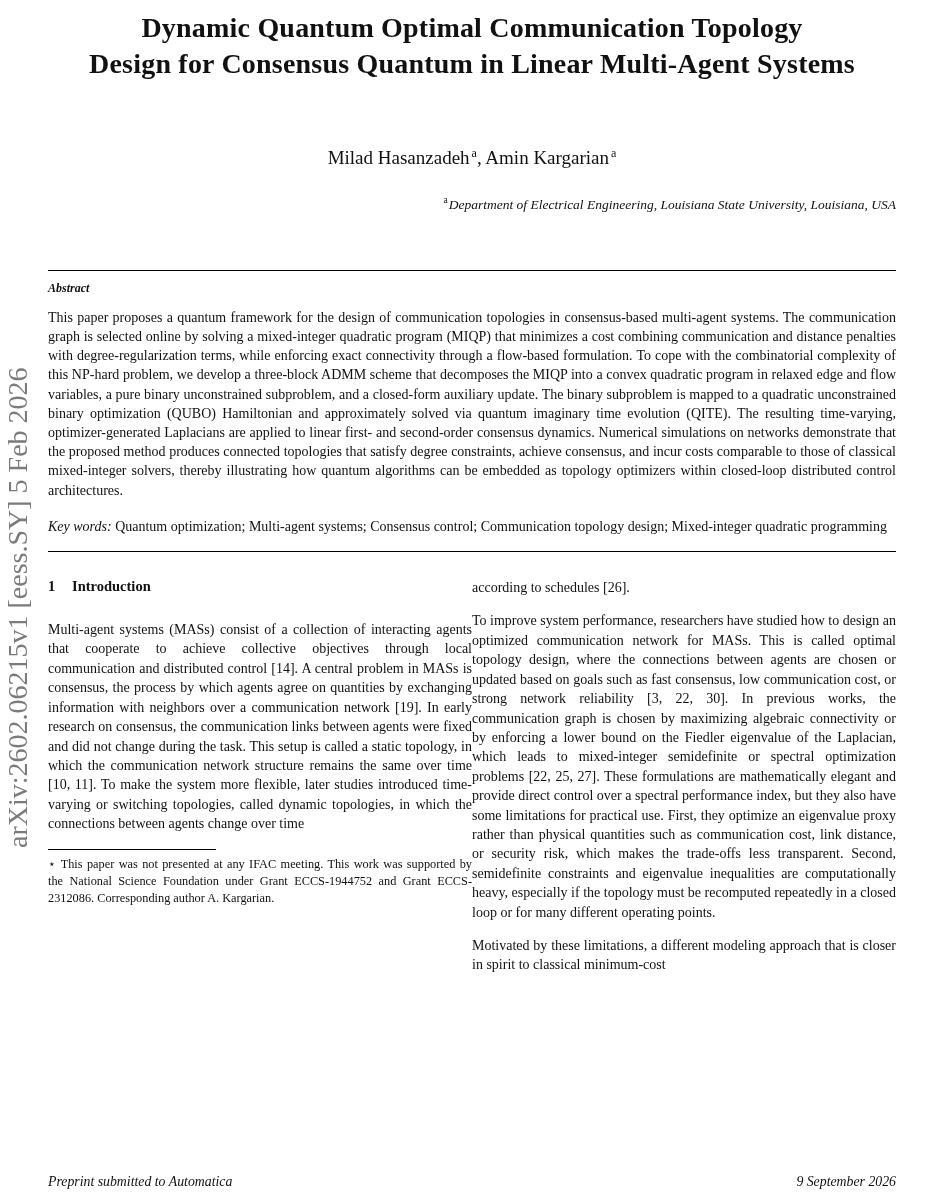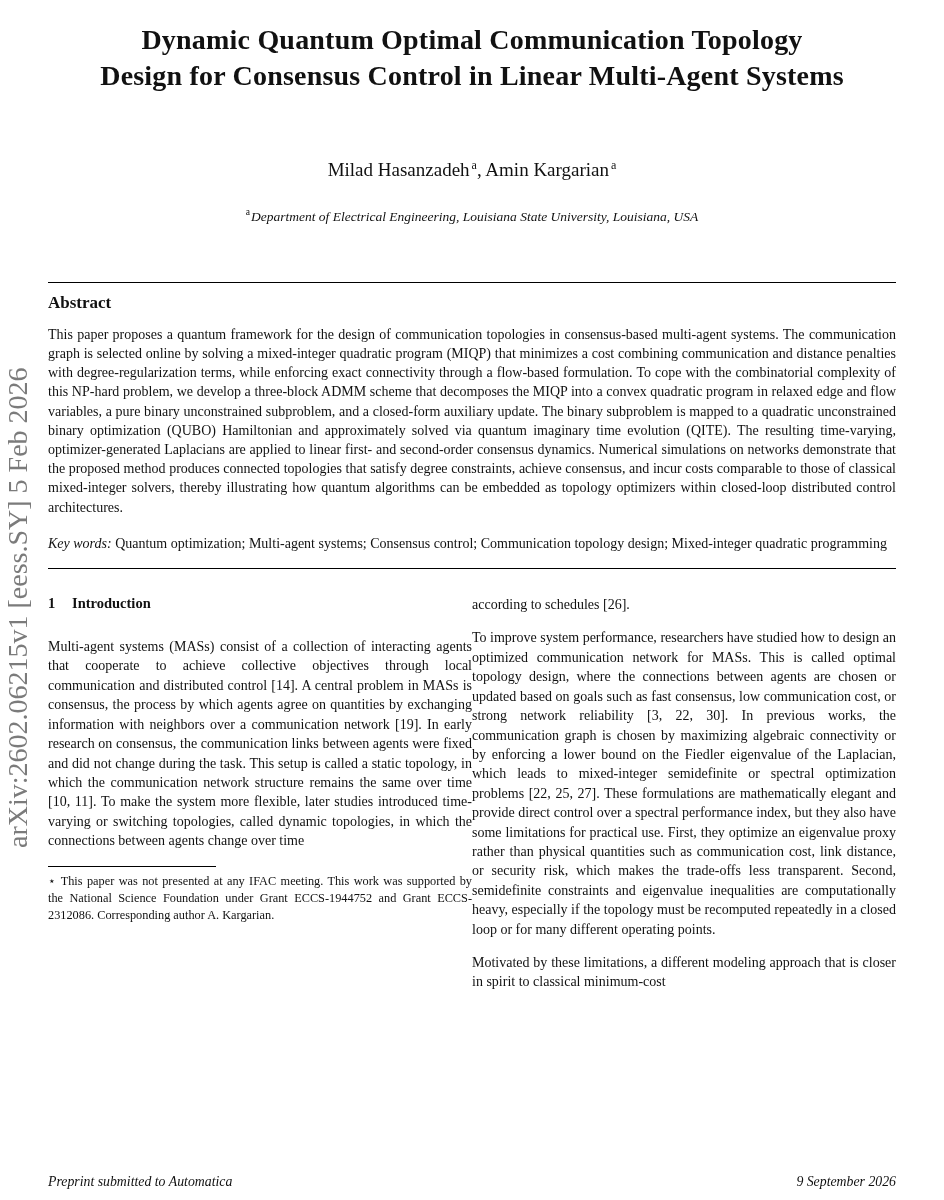--- a/index.html
+++ b/index.html
@@ -7,40 +7,40 @@
   .page {
     position: relative;
     width: 944px;
     height: 1200px;
     background: #ffffff;
     font-family: "Liberation Serif", serif;
     color: #111111;
     overflow: hidden;
     margin: 0 auto;
   }
-  .content { position: absolute; left: 48px; right: 48px; top: 12px; }
+  .content { position: absolute; left: 48px; right: 48px; top: 0; }
 
   .title {
     text-align: center;
     font-weight: bold;
     font-size: 28px;
     line-height: 36px;
     margin-top: 10px;
     letter-spacing: 0.2px;
   }
   .authors { text-align: center; font-size: 19px; margin-top: 64px; font-family: Liberation Serif, serif; }
   .authors sup { font-size: 12px; margin-left: 2px; }
-  .affiliation { text-align: center; font-style: italic; font-size: 13.5px; margin-top: 26px; }
+  .affiliation { text-align: right; font-style: italic; font-size: 13.5px; margin-top: 26px; }
   .affiliation sup { font-size: 9.5px; font-style: normal; margin-right: 1px; }
 
   .rule { border: 0; border-top: 1.3px solid #000; }
   .rule-top { margin-top: 57px; }
   .rule-bottom { margin-top: 15px; }
 
-  .abstract-heading { font-weight: bold; font-size: 17px; margin-top: 10px; }
+  .abstract-heading { font-weight: bold; font-size: 12px; margin-top: 10px; font-style: italic; }
   .abstract-body { font-size: 14px; line-height: 19.2px; text-align: justify; margin-top: 12px; }
   .keywords { font-size: 14px; line-height: 19.2px; text-align: justify; margin-top: 17px; }
   .keywords .label { font-style: italic; }
 
   .columns { display: flex; margin-top: 26px; }
   .col { flex: 1 1 0; min-width: 0; }
 
   .section-heading { font-size: 14.5px; font-weight: bold; }
   .sec-num { display: inline-block; min-width: 24px; }
   .subsection-heading { font-size: 14px; font-style: italic; font-weight: normal; margin-top: 28px; }
@@ -82,21 +82,21 @@
 <body>
 
 <div class="page">
 
   <div class="arxiv-banner">arXiv:2602.06215v1  [eess.SY]  5 Feb 2026</div>
 
   <div class="content">
 
     <h1 class="title">
       <span>Dynamic Quantum Optimal Communication Topology</span><br>
-      <span>Design for Consensus Control in Linear Multi-Agent Systems</span>
+      <span>Design for Consensus Quantum in Linear Multi-Agent Systems</span>
     </h1>
 
     <div class="authors">
       <span>Milad Hasanzadeh</span><sup>a</sup><span>, </span><span>Amin Kargarian</span><sup>a</sup>
     </div>
 
     <div class="affiliation">
       <sup>a</sup><span>Department of Electrical Engineering, Louisiana State University, Louisiana, USA</span>
     </div>
 

